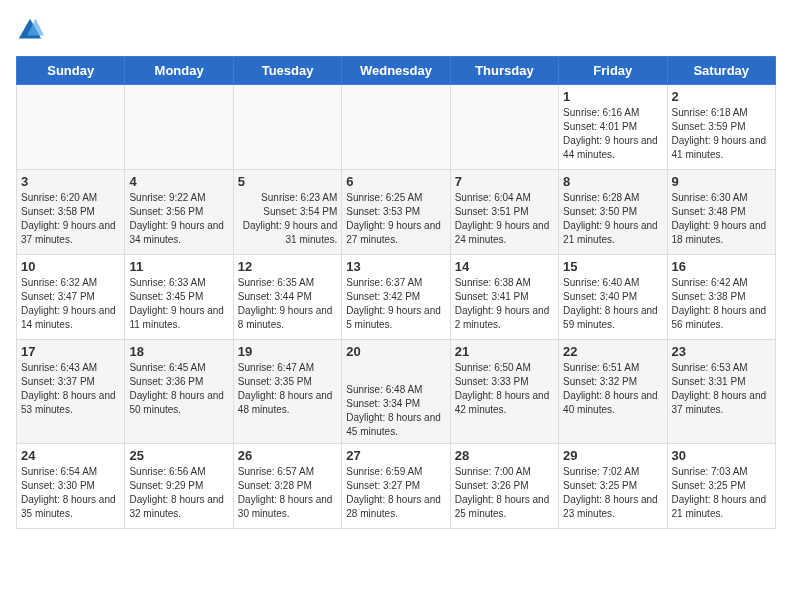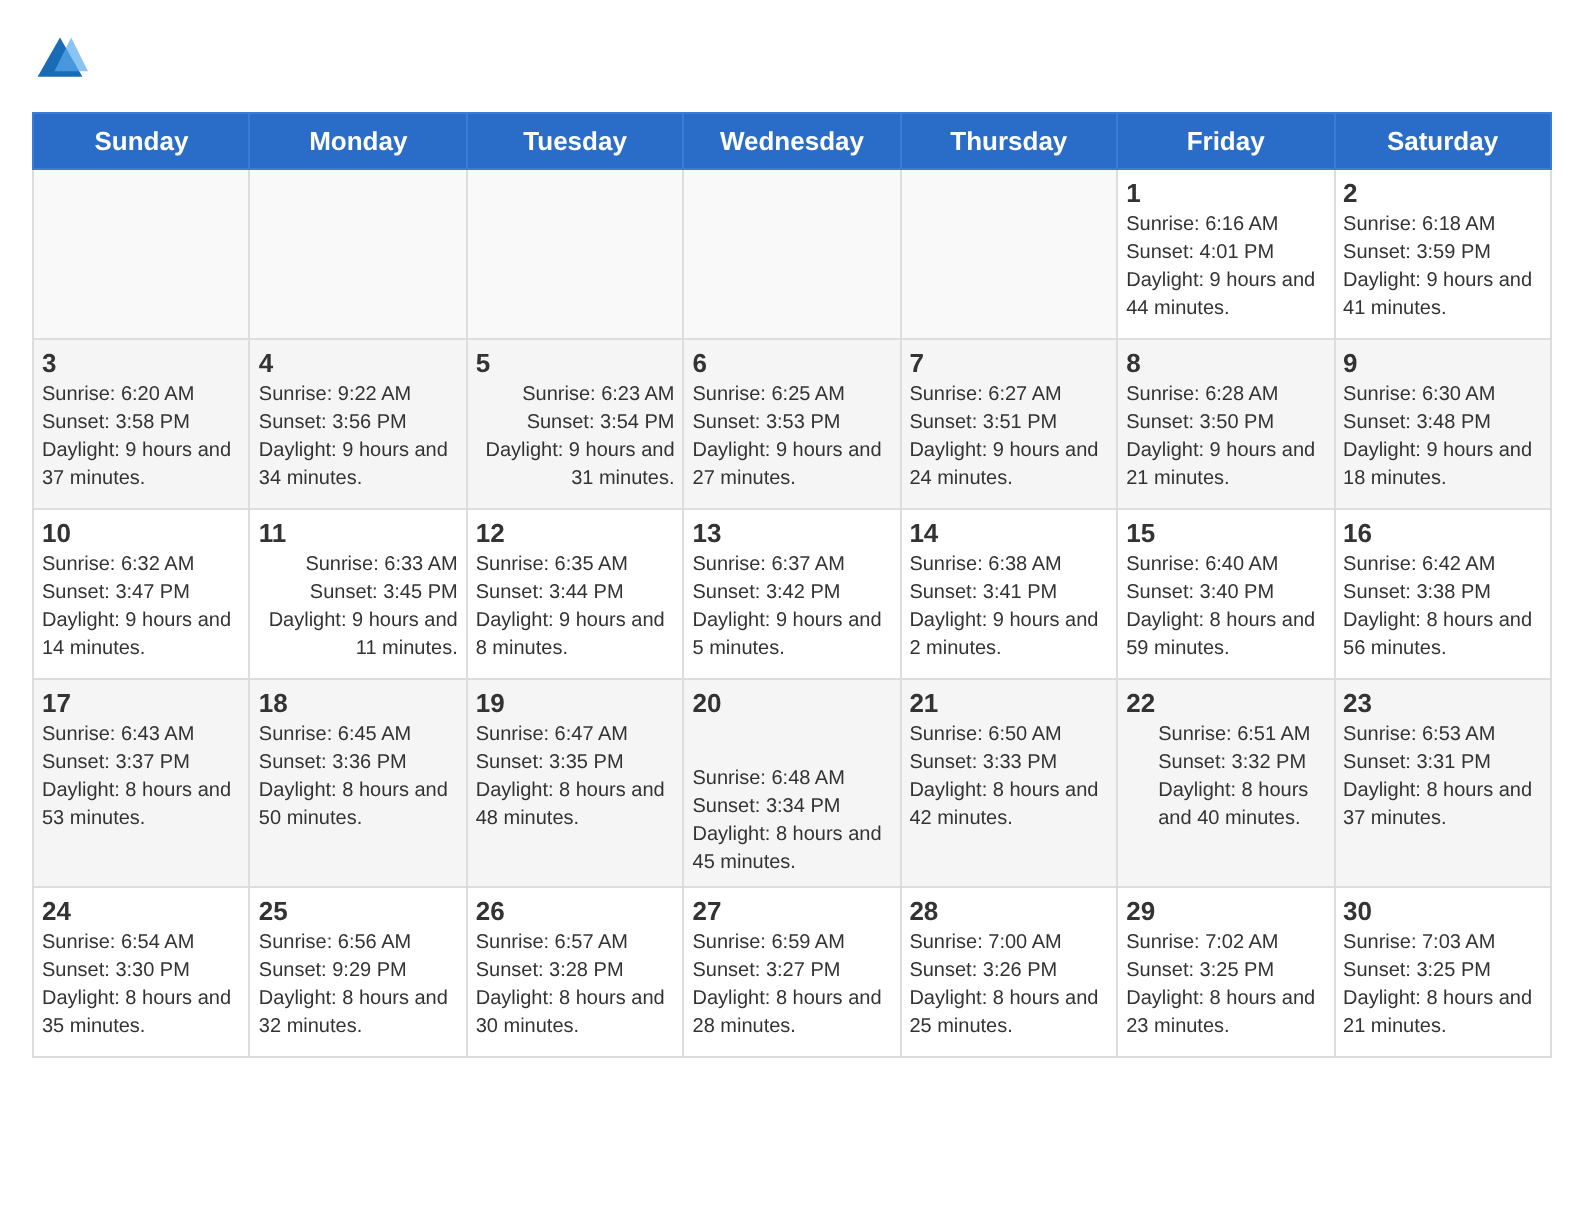--- a/index.html
+++ b/index.html
@@ -164,21 +164,21 @@
 Daylight: 9 hours and 31 minutes.</div>
         </td>
         <td>
           <span class="day-num">6</span>
           <div class="day-info" style="white-space: pre-line;">Sunrise: 6:25 AM
 Sunset: 3:53 PM
 Daylight: 9 hours and 27 minutes.</div>
         </td>
         <td>
           <span class="day-num">7</span>
-          <div class="day-info" style="white-space: pre-line;">Sunrise: 6:27 AM
+          <div class="day-info" style="white-space: pre-line;">Sunrise: 6:04 AM
 Sunset: 3:51 PM
 Daylight: 9 hours and 24 minutes.</div>
         </td>
         <td>
           <span class="day-num">8</span>
           <div class="day-info" style="white-space: pre-line;">Sunrise: 6:28 AM
 Sunset: 3:50 PM
 Daylight: 9 hours and 21 minutes.</div>
         </td>
         <td>
@@ -190,21 +190,21 @@
       </tr>
       <tr>
         <td>
           <span class="day-num">10</span>
           <div class="day-info" style="white-space: pre-line;">Sunrise: 6:32 AM
 Sunset: 3:47 PM
 Daylight: 9 hours and 14 minutes.</div>
         </td>
         <td>
           <span class="day-num">11</span>
-          <div class="day-info" style="white-space: pre-line; text-align: right;">Sunrise: 6:33 AM
+          <div class="day-info" style="white-space: pre-line;">Sunrise: 6:33 AM
 Sunset: 3:45 PM
 Daylight: 9 hours and 11 minutes.</div>
         </td>
         <td>
           <span class="day-num">12</span>
           <div class="day-info" style="white-space: pre-line;">Sunrise: 6:35 AM
 Sunset: 3:44 PM
 Daylight: 9 hours and 8 minutes.</div>
         </td>
         <td>
@@ -258,21 +258,21 @@
 Daylight: 8 hours and 45 minutes.</div>
         </td>
         <td>
           <span class="day-num">21</span>
           <div class="day-info" style="white-space: pre-line;">Sunrise: 6:50 AM
 Sunset: 3:33 PM
 Daylight: 8 hours and 42 minutes.</div>
         </td>
         <td>
           <span class="day-num">22</span>
-          <div class="day-info" style="white-space: pre-line; margin-left: 16px;">Sunrise: 6:51 AM
+          <div class="day-info" style="white-space: pre-line;">Sunrise: 6:51 AM
 Sunset: 3:32 PM
 Daylight: 8 hours and 40 minutes.</div>
         </td>
         <td>
           <span class="day-num">23</span>
           <div class="day-info" style="white-space: pre-line;">Sunrise: 6:53 AM
 Sunset: 3:31 PM
 Daylight: 8 hours and 37 minutes.</div>
         </td>
       </tr>

